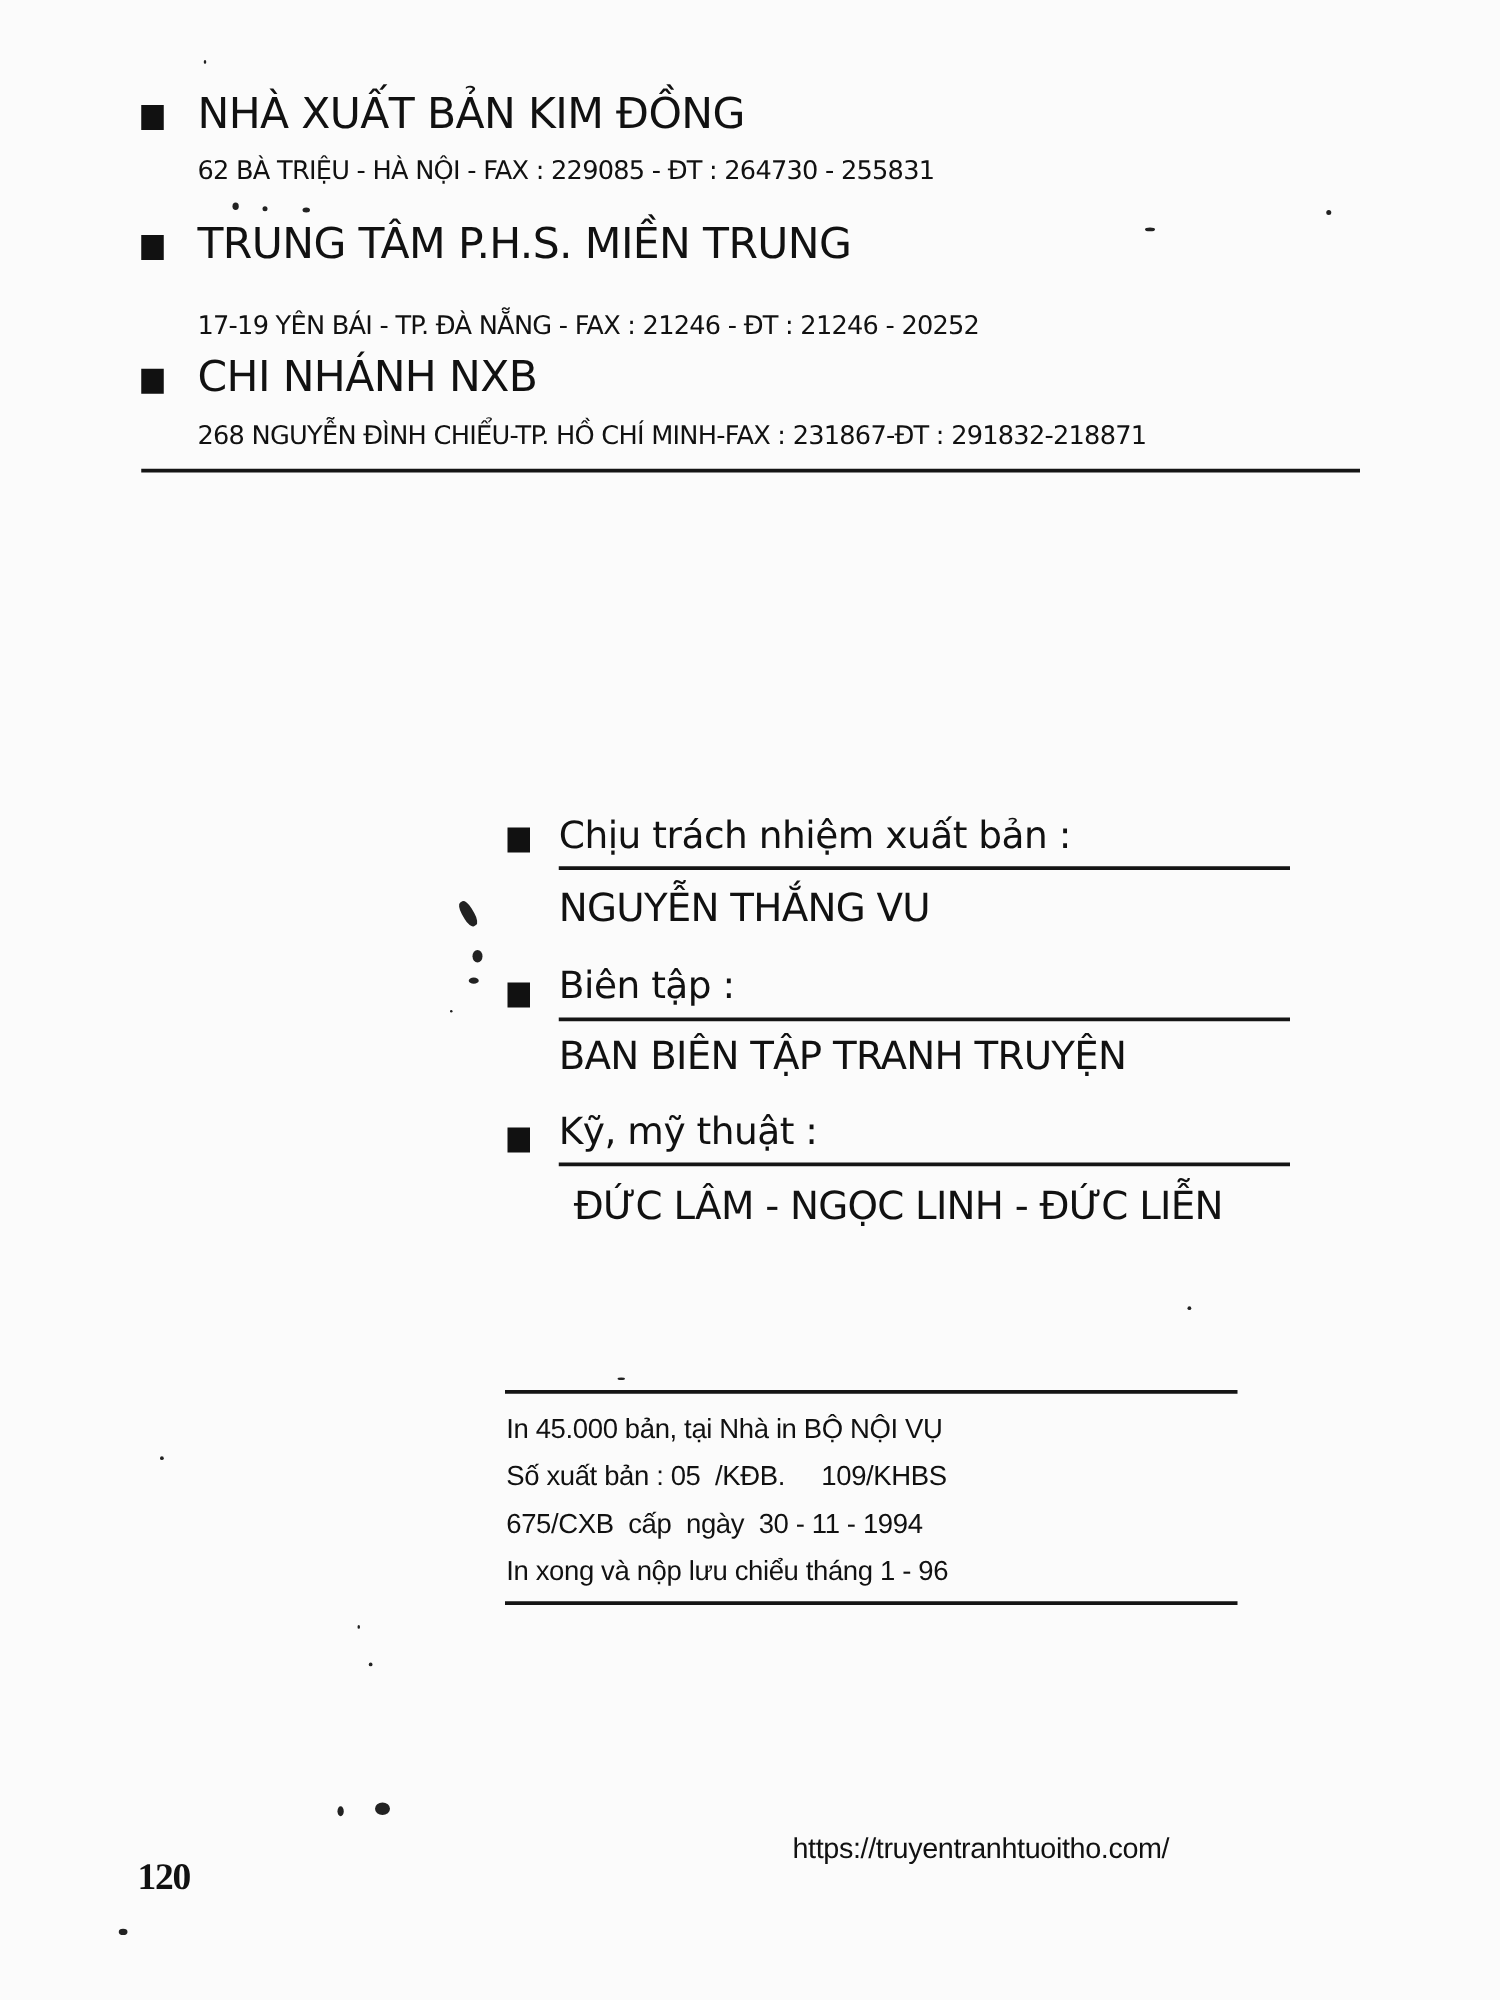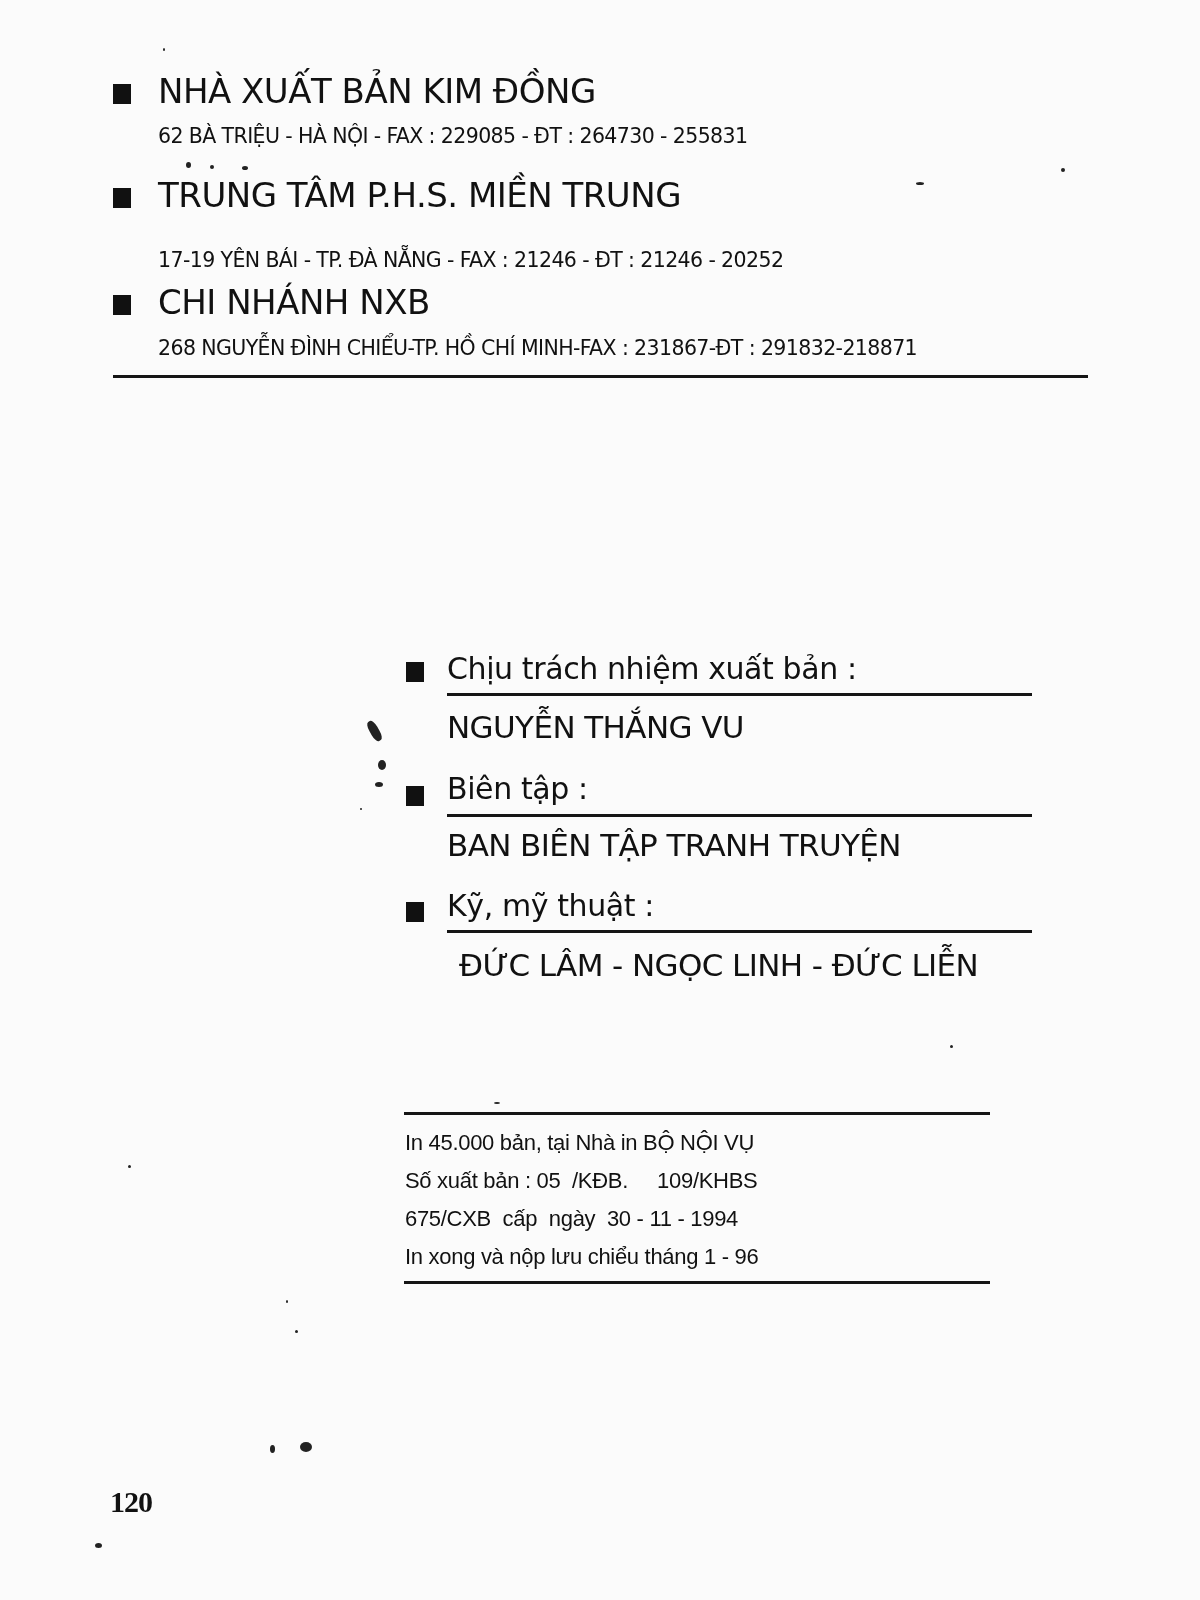--- a/index.html
+++ b/index.html
@@ -68,20 +68,21 @@
   <div>
     <div class="rule" style="left:404px; top:1112px; width:586px;"></div>
     <div class="abs colo" style="left:405px; top:1130px;">In 45.000 bản, tại Nhà in BỘ NỘI VỤ</div>
     <div class="abs colo" style="left:405px; top:1168px; white-space:pre;text-align:right;">Số xuất bản : 05  /KĐB.     109/KHBS</div>
     <div class="abs colo" style="left:405px; top:1206px; white-space:pre;">675/CXB  cấp  ngày  30 - 11 - 1994</div>
     <div class="abs colo" style="left:405px; top:1244px;">In xong và nộp lưu chiểu tháng 1 - 96</div>
     <div class="rule" style="left:404px; top:1281px; width:586px;"></div>
   </div>
 
   <div class="abs pagenum" style="left:110px; top:1485px;">120</div>
+  <div class="abs url" style="left:634px; top:1465px;">https://truyentranhtuoitho.com/</div>
 
   <div>
     <div class="speck" style="left:370px; top:720px; width:9px; height:22px; transform:rotate(-30deg); border-radius:40%;"></div>
     <div class="speck" style="left:378px; top:760px; width:8px; height:10px;"></div>
     <div class="speck" style="left:375px; top:782px; width:8px; height:5px;"></div>
     <div class="speck" style="left:300px; top:1442px; width:12px; height:10px;"></div>
     <div class="speck" style="left:270px; top:1445px; width:5px; height:8px;"></div>
     <div class="speck" style="left:186px; top:162px; width:5px; height:6px;"></div>
     <div class="speck" style="left:210px; top:165px; width:4px; height:4px;"></div>
     <div class="speck" style="left:242px; top:166px; width:6px; height:4px;"></div>

